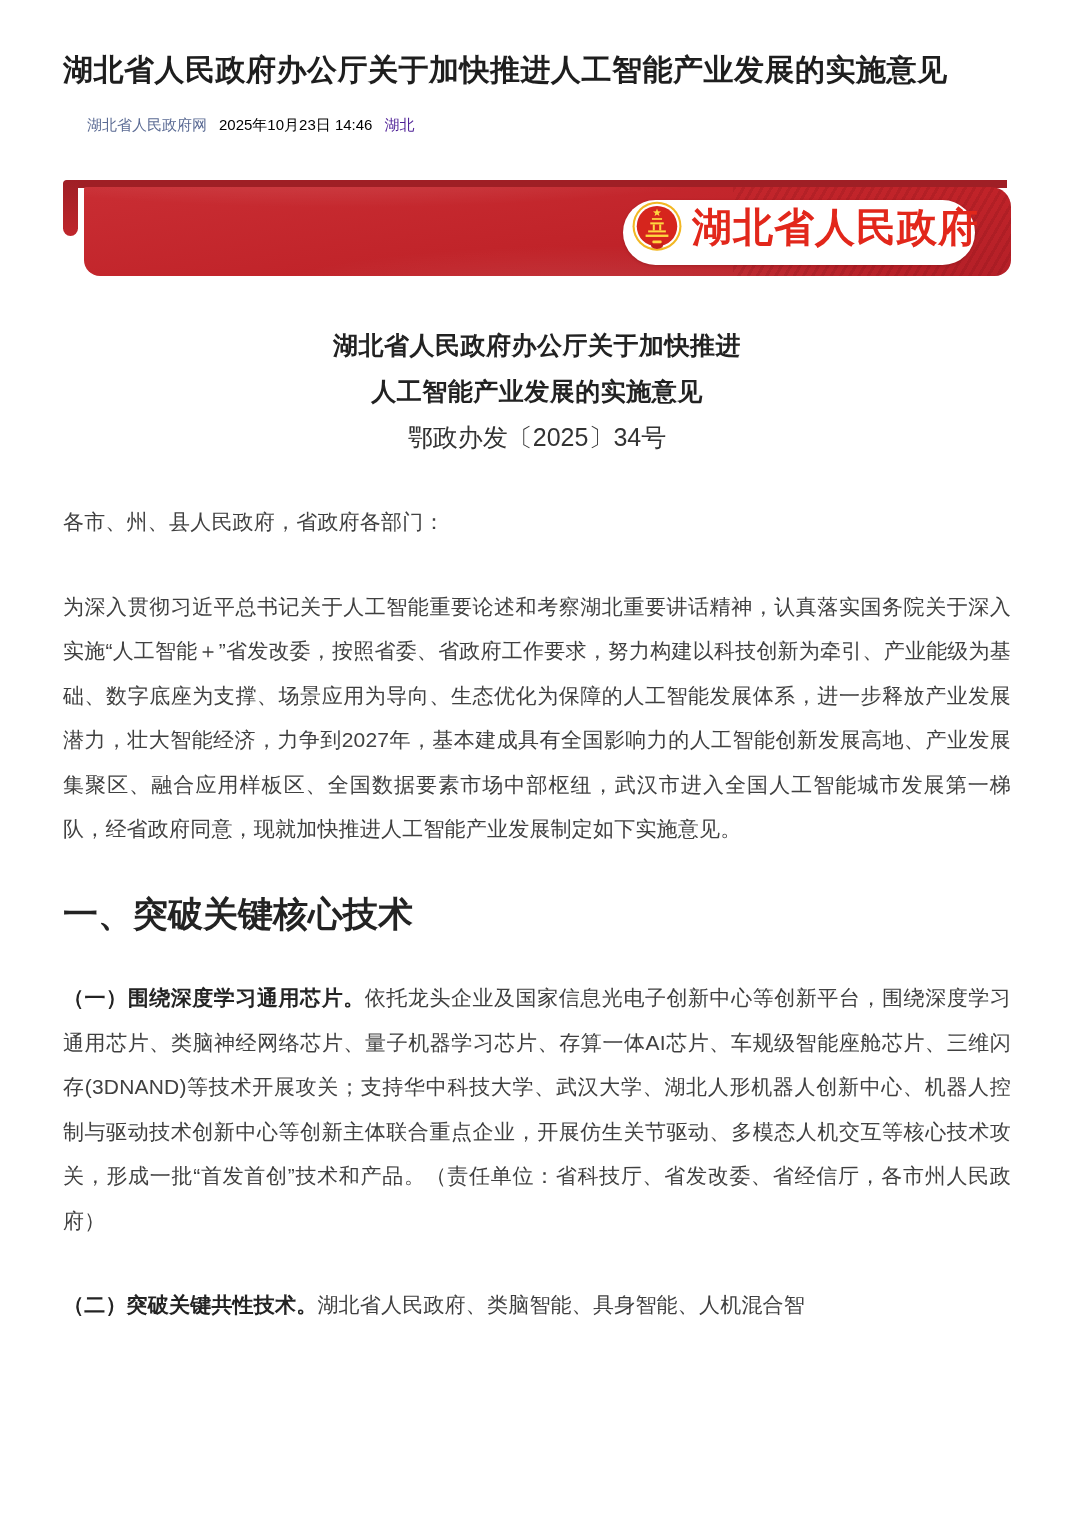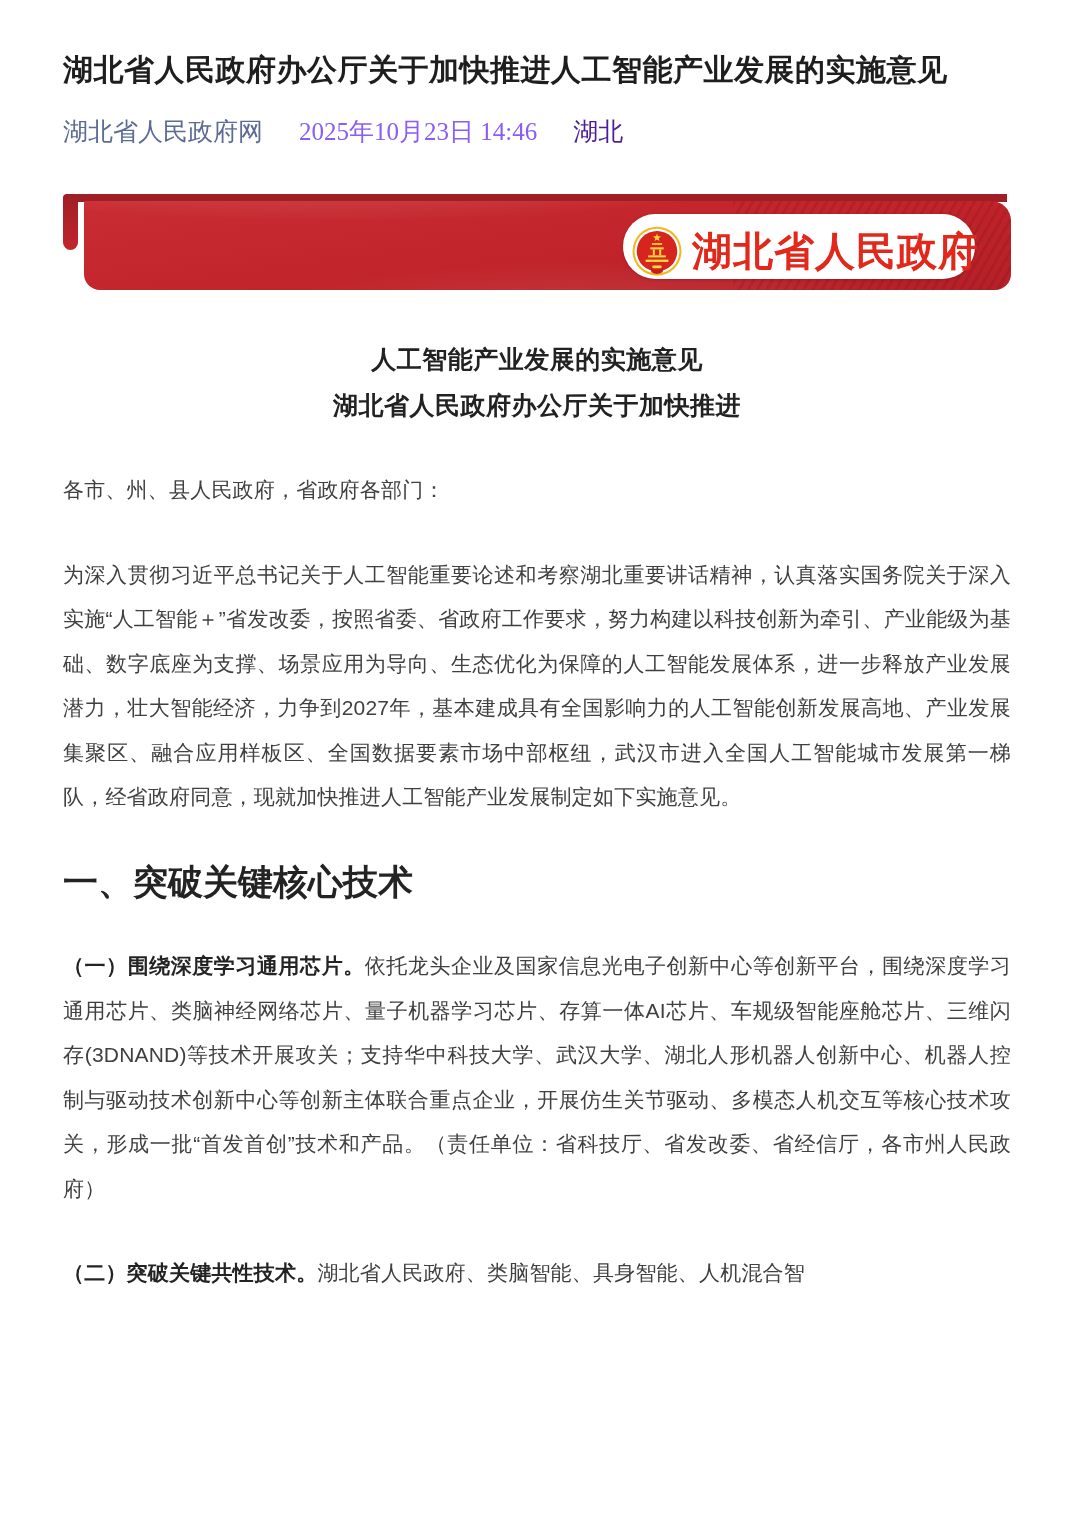--- a/index.html
+++ b/index.html
@@ -18,29 +18,30 @@
   .page-title {
     margin: 50px 0 0 0;
     font-size: 30px;
     line-height: 1.35;
     font-weight: 700;
     color: #1e1e1e;
     letter-spacing: 0.5px;
   }
   .meta {
     margin-top: 24px;
-    font-size: 25px;
+    font-size: 15px;
     line-height: 1.3;
     display: flex;
     align-items: baseline;
-    gap: 36px;
+    gap: 12px;
     white-space: nowrap;
+    margin-left: 24px;
   }
   .meta-source { color: #5b6b94; text-decoration: none; cursor: pointer; }
-  .meta-date   { color: #8b5cf6; font-family: Liberation Serif, serif; }
+  .meta-date   { color: #000000; }
   .meta-region { color: #4c1d95; }
 
   
   .banner {
     position: relative;
     margin-top: 46px;
     height: 96px;
   }
   .banner-strip {
     position: absolute;
@@ -84,21 +85,21 @@
   }
   .banner-pill {
     position: absolute;
     top: 13px;
     right: 36px;
     width: 352px;
     height: 65px;
     background: #ffffff;
     border-radius: 33px;
     display: flex;
-    align-items: flex-end;
+    align-items: flex-start;
     padding-left: 7px;
     box-shadow: 0 1px 3px rgba(80,0,0,0.25);
   }
   .emblem {
     width: 54px;
     height: 54px;
     flex: 0 0 auto;
     display: block;
   }
   .banner-org {
@@ -185,22 +186,23 @@
           </g>
           <path d="M24 50 q8 6 16 0 l-1.5 6 q-6.5 4 -13 0 Z" fill="#c21f1a"></path>
           <rect x="26.5" y="48" width="11" height="3.4" rx="1.2" fill="#ffd640"></rect>
         </svg>
         <span class="banner-org">湖北省人民政府</span>
       </div>
     </div>
   </div>
 
   <div class="doc-head">
+    <p class="doc-title">湖北省人民政府办公厅关于加快推进</p>
     <p class="doc-title">人工智能产业发展的实施意见</p>
-    <p class="doc-title">湖北省人民政府办公厅关于加快推进</p>
+    <p class="doc-number">鄂政办发〔2025〕34号</p>
   </div>
 
   <div class="doc-body">
     <p class="salutation">各市、州、县人民政府，省政府各部门：</p>
 
     <p>为深入贯彻习近平总书记关于人工智能重要论述和考察湖北重要讲话精神，认真落实国务院关于深入实施“人工智能＋”省发改委，按照省委、省政府工作要求，努力构建以科技创新为牵引、产业能级为基础、数字底座为支撑、场景应用为导向、生态优化为保障的人工智能发展体系，进一步释放产业发展潜力，壮大智能经济，力争到2027年，基本建成具有全国影响力的人工智能创新发展高地、产业发展集聚区、融合应用样板区、全国数据要素市场中部枢纽，武汉市进入全国人工智能城市发展第一梯队，经省政府同意，现就加快推进人工智能产业发展制定如下实施意见。</p>
 
     <h2>一、突破关键核心技术</h2>
 
     <p><span class="clause-lead">（一）围绕深度学习通用芯片。</span><span>依托龙头企业及国家信息光电子创新中心等创新平台，围绕深度学习通用芯片、类脑神经网络芯片、量子机器学习芯片、存算一体AI芯片、车规级智能座舱芯片、三维闪存(3DNAND)等技术开展攻关；支持华中科技大学、武汉大学、湖北人形机器人创新中心、机器人控制与驱动技术创新中心等创新主体联合重点企业，开展仿生关节驱动、多模态人机交互等核心技术攻关，形成一批“首发首创”技术和产品。（责任单位：省科技厅、省发改委、省经信厅，各市州人民政府）</span></p>

